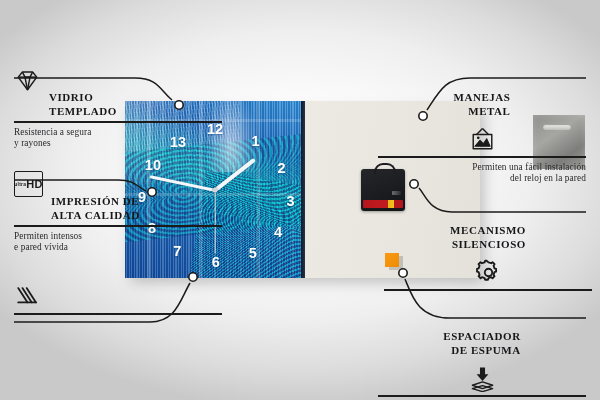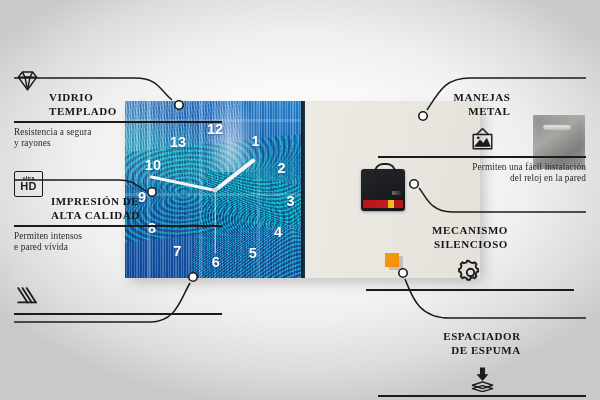--- a/index.html
+++ b/index.html
@@ -32,21 +32,21 @@
     font-family:"Liberation Serif", serif;
     font-size:9.3px;line-height:11.4px;color:#2a2a2d;margin-top:4px;letter-spacing:.1px;
   }
   .feature.right .desc{text-align:right;}
 
   
   .ico{width:27px;height:27px;flex:0 0 27px;display:block;}
   .ico svg{display:block;width:27px;height:27px;}
   .hdbox{
     width:27px;height:24px;flex:0 0 27px;border:1.7px solid #1b1b1b;border-radius:2px;
-    display:flex;flex-direction:column;align-items:center;justify-content:center;color:#1b1b1b;
+    display:flex;flex-direction:row;align-items:center;justify-content:center;color:#1b1b1b;
     font-family:"Liberation Sans", sans-serif;
   }
   .hdbox .u{font-size:5px;line-height:5px;letter-spacing:.2px;font-weight:700;}
   .hdbox .h{font-size:11px;line-height:11px;font-weight:700;letter-spacing:.3px;}
 
   
   #product{position:absolute;left:125px;top:101px;width:355px;height:177px;}
   #prodshadow{
     position:absolute;left:131px;top:110px;width:352px;height:172px;
     background:rgba(60,60,60,.30);filter:blur(7px);border-radius:3px;
@@ -278,21 +278,21 @@
           </svg>
       </span>
     </div>
     <div class="rule"></div>
     <div class="desc">
       <span>Permiten una fácil instalación</span><br>
       <span>del reloj en la pared</span>
     </div>
   </div>
 
-  <div class="feature right" style="left:366px;top:175px;">
+  <div class="feature right" style="left:384px;top:175px;">
     <div class="head">
       <span class="ttl">
         <span>MECANISMO</span><br>
         <span>SILENCIOSO</span>
       </span>
       <span class="ico">
         <svg viewBox="0 0 32 32">
             <g fill="none" stroke="#1b1b1b" stroke-width="2.2" stroke-linejoin="round">
           <path d="M16 4 l3.2 1 1.6-1.2 2.4 2.4 -1.2 1.6 1 3.2 2 .6v3.4l-2 .6 -1 3.2 1.2 1.6 -2.4 2.4 -1.6-1.2 -3.2 1 -.6 2h-3.4l-.6-2 -3.2-1 -1.6 1.2 -2.4-2.4 1.2-1.6 -1-3.2 -2-.6v-3.4l2-.6 1-3.2 -1.2-1.6 2.4-2.4 1.6 1.2 3.2-1 .6-2h1.7z"></path>
           <circle cx="16" cy="16" r="4.4"></circle>

